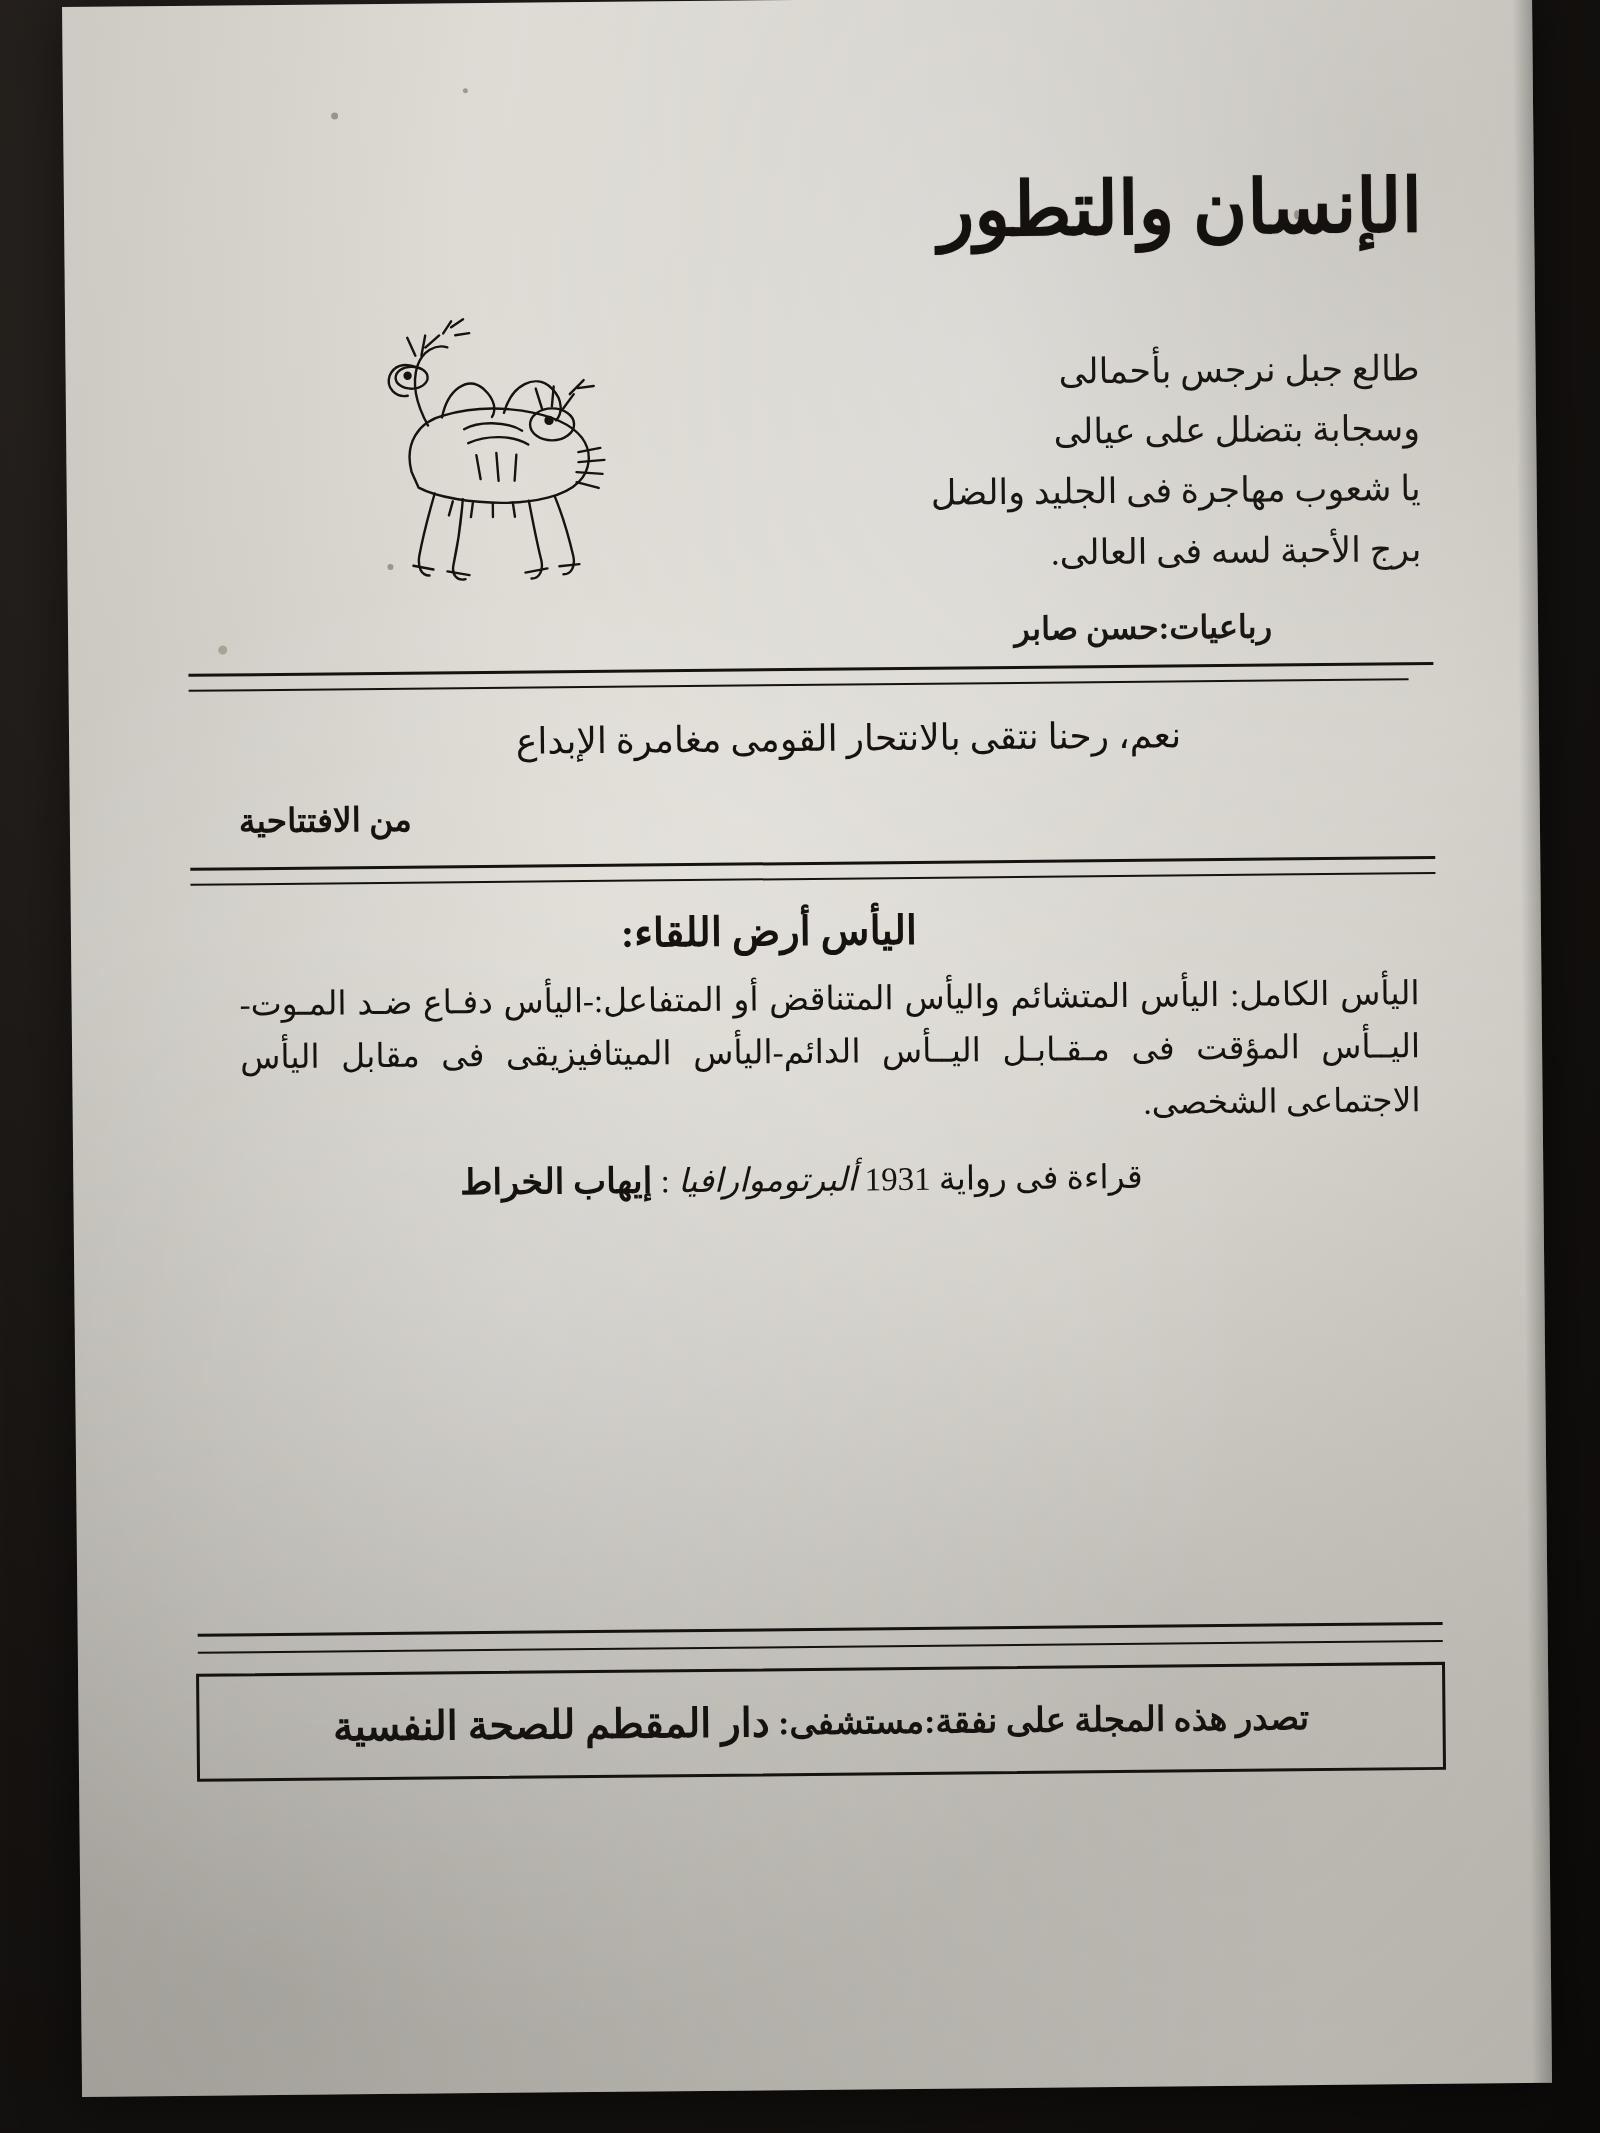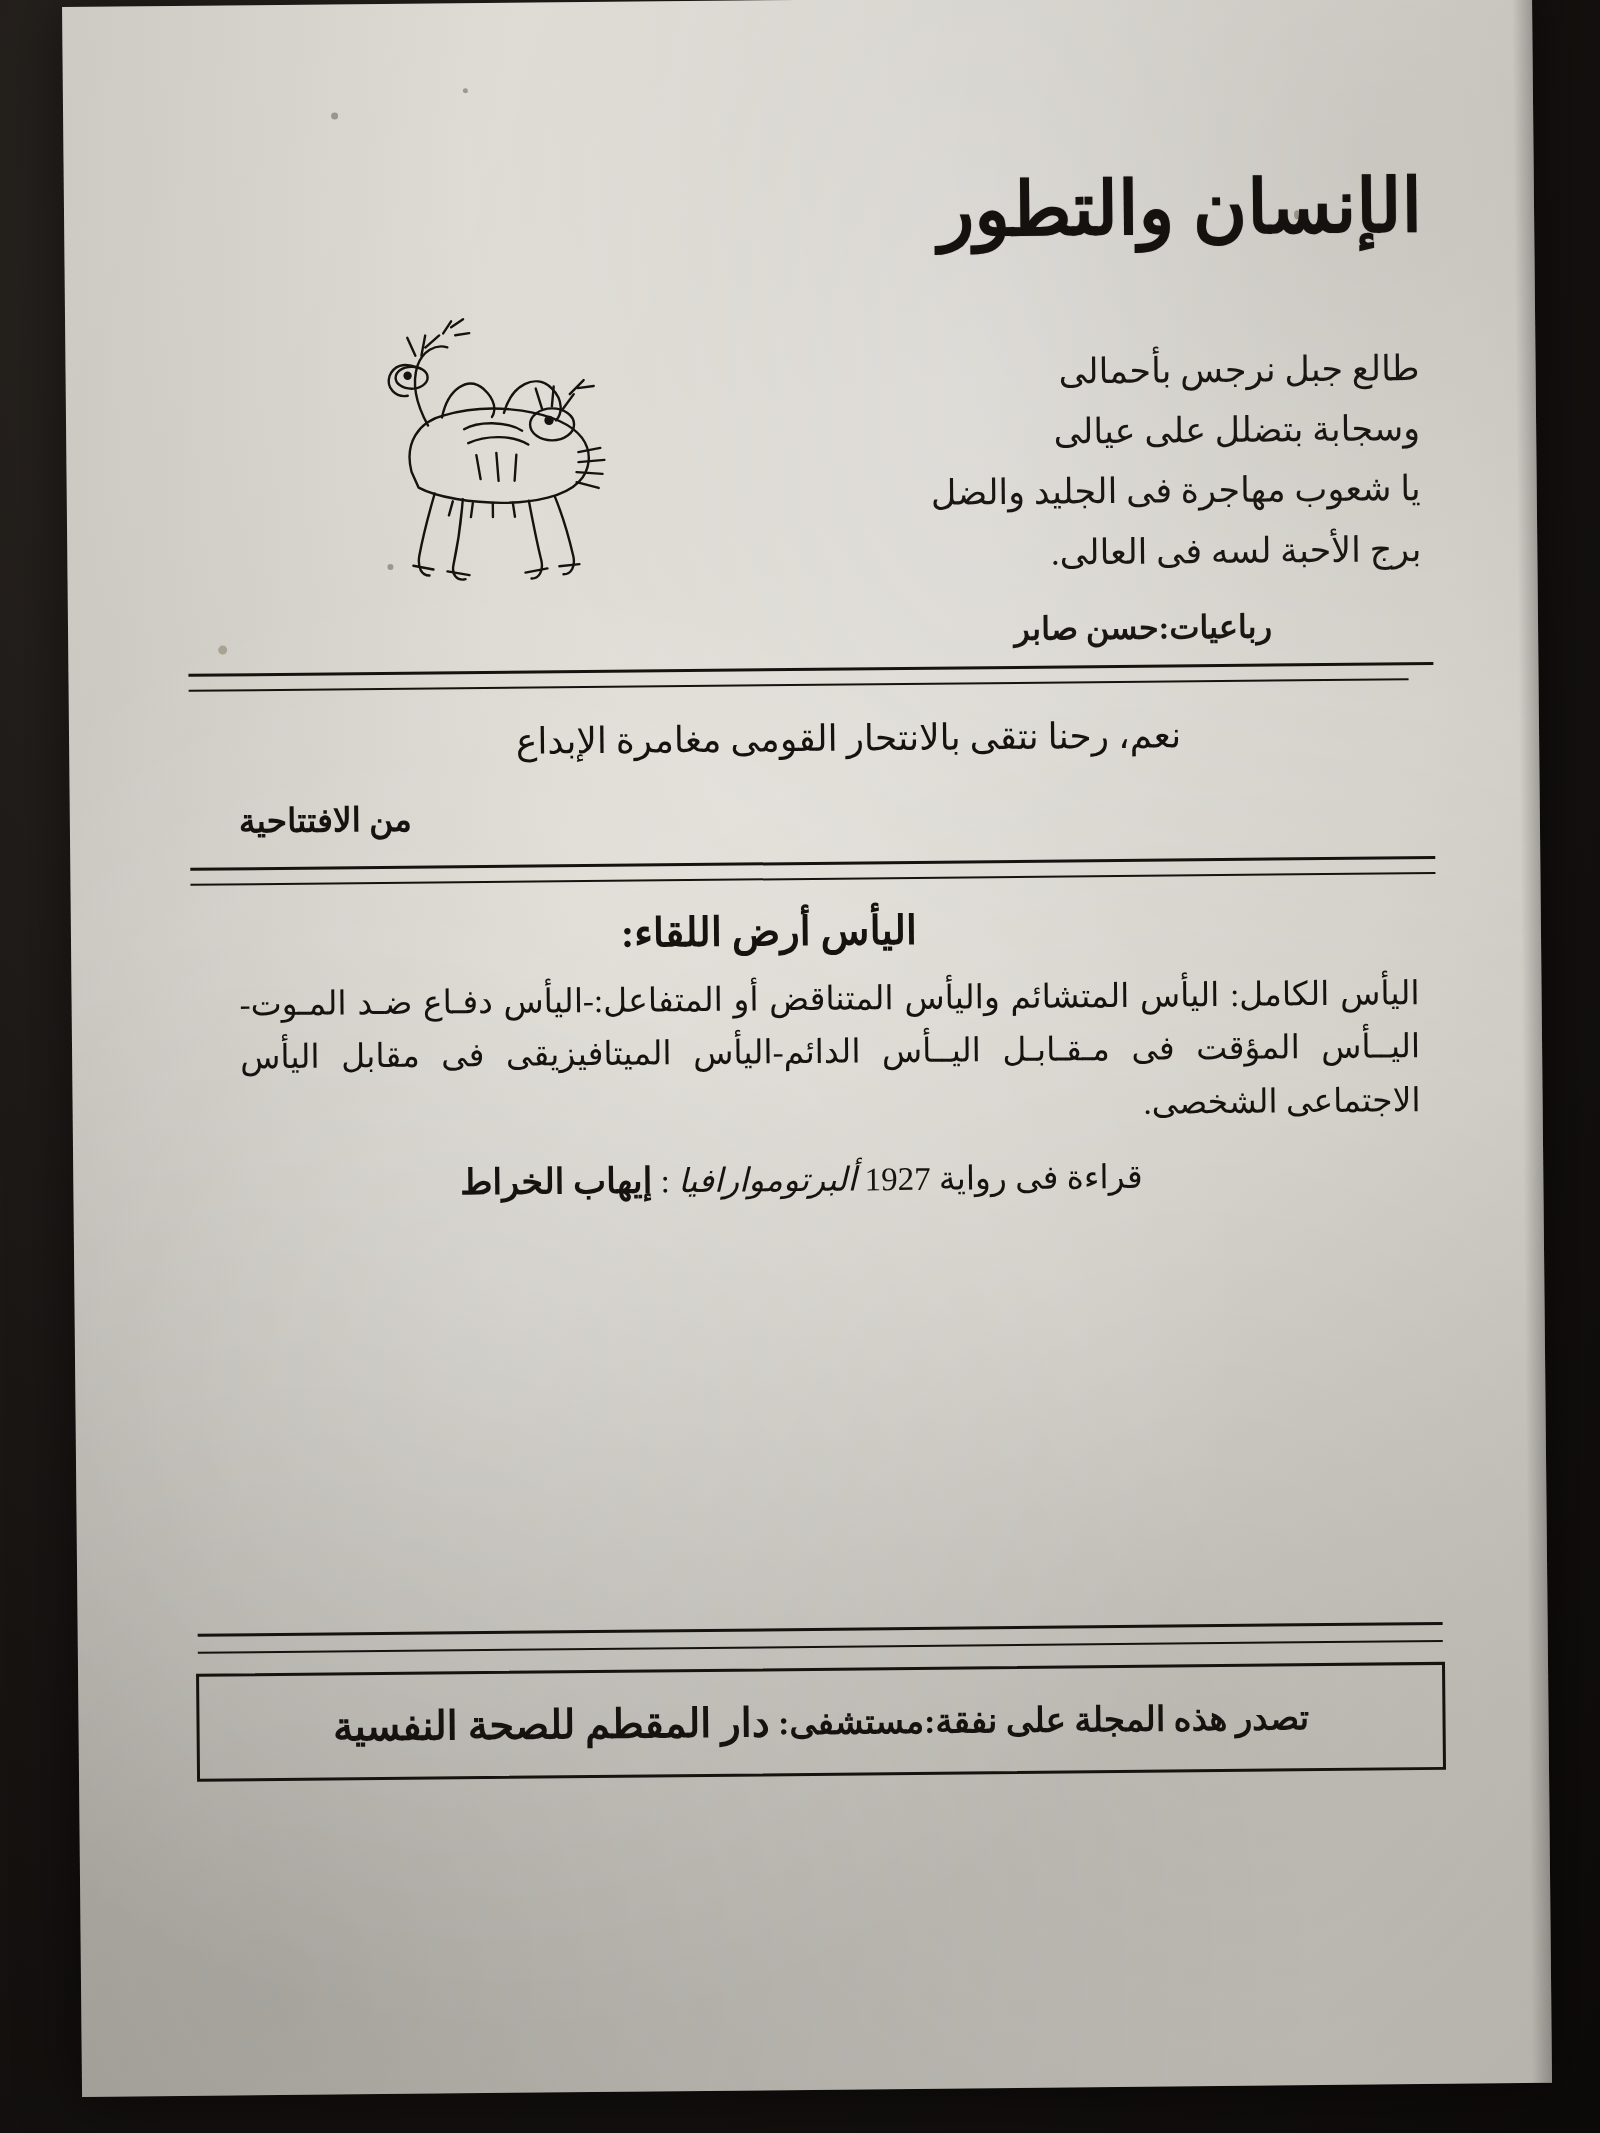--- a/index.html
+++ b/index.html
@@ -289,21 +289,21 @@
       </div>
 
       <div class="rule" style="top:862px;"></div>
       <div class="rule thin" style="top:878px;"></div>
 
       <div class="article">
         <h2>اليأس أرض اللقاء:</h2>
         <div class="body">اليأس الكامل: اليأس المتشائم واليأس المتناقض أو المتفاعل:-اليأس دفـاع ضـد المـوت- اليــأس المؤقت فى مـقـابـل اليــأس الدائم-اليأس الميتافيزيقى فى مقابل اليأس الاجتماعى الشخصى.</div>
         <div class="byline">
           <span>قراءة فى رواية</span>
-          <span>1927</span>
+          <span>1931</span>
           <span class="work">ألبرتوموارافيا</span>
           <span>:</span>
           <span class="author">إيهاب الخراط</span>
         </div>
       </div>
 
       <div class="rule" style="top:1628px;"></div>
       <div class="rule thin" style="top:1646px;"></div>
 
       <div class="imprint-box">

